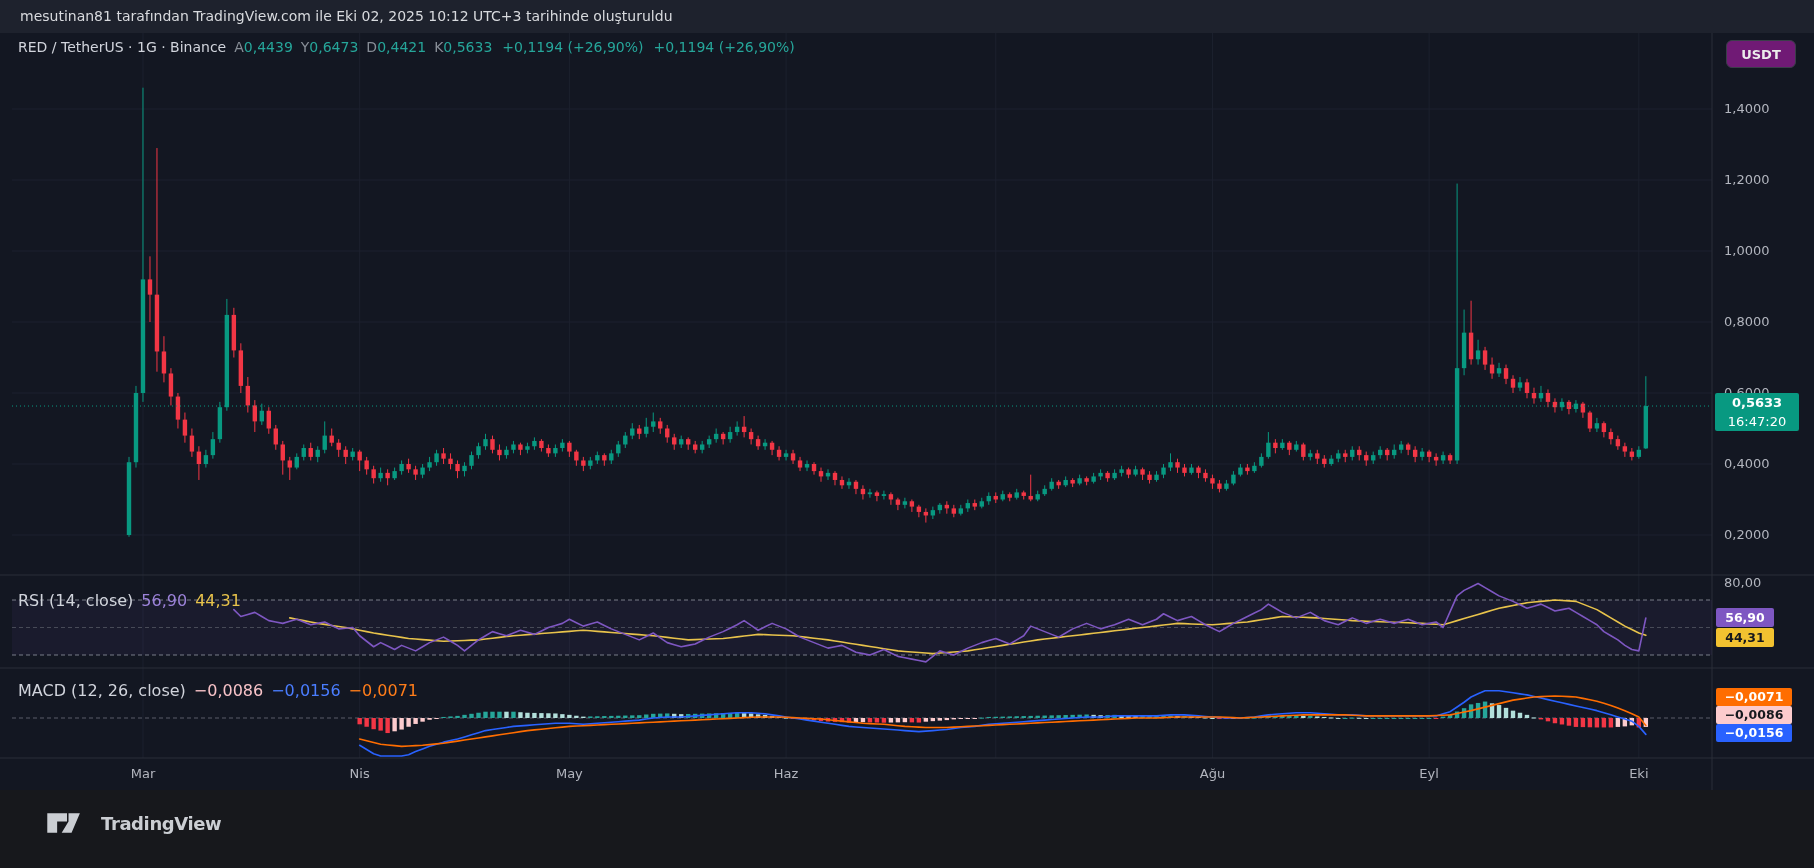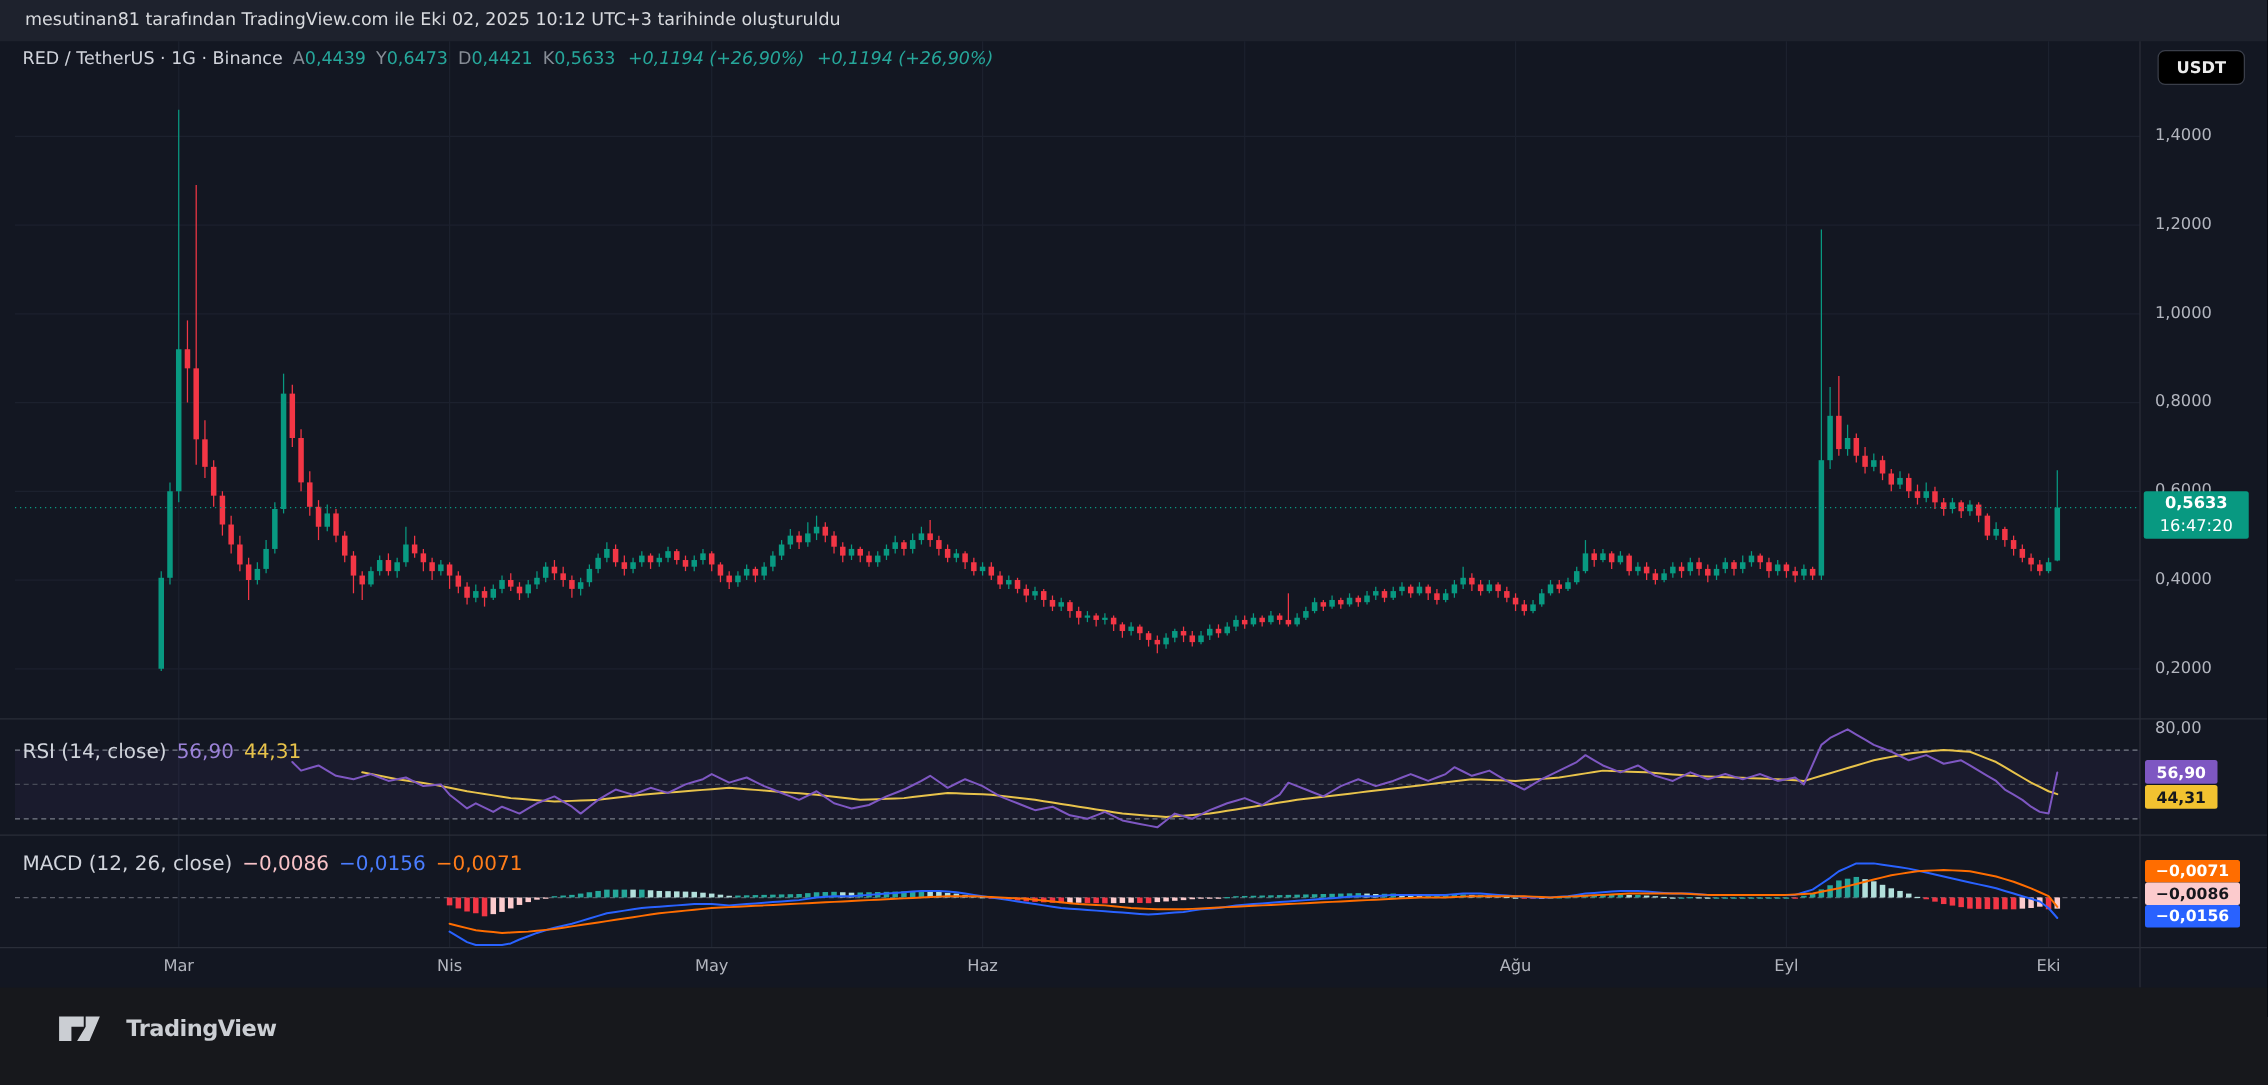--- a/index.html
+++ b/index.html
@@ -5,22 +5,22 @@
   html,body{margin:0;padding:0;background:#000;}
   .stage{position:relative;width:1814px;height:868px;background:#131722;overflow:hidden;
          font-family:"DejaVu Sans","Liberation Sans",sans-serif;}
   .attribution{position:absolute;left:0;top:0;width:1814px;height:33px;background:#1e222d;
                color:#d8dade;font-size:14px;line-height:33px;padding-left:20px;box-sizing:border-box;white-space:nowrap;}
   svg.chart-layer{position:absolute;left:0;top:0;}
   .legend-main{position:absolute;left:18px;top:39px;font-size:14px;white-space:nowrap;}
   .legend-main .sym{color:#d1d4dc;}
   .legend-main .pfx{color:#878d96;margin-left:8px;}
   .legend-main .val{color:#26a69a;}
-  .legend-main .chg{color:#26a69a;margin-left:10px;font-style:italic;}
-  .usdt-btn{position:absolute;left:1726px;top:40px;width:70px;height:28px;background:#000000;
+  .legend-main .chg{color:#26a69a;margin-left:10px;}
+  .usdt-btn{position:absolute;left:1726px;top:40px;width:70px;height:28px;background:#701a75;
             border:1px solid #3a3e49;border-radius:6px;color:#ececec;font-size:13px;font-weight:700;
             font-family:"DejaVu Sans",sans-serif;text-align:center;line-height:26px;cursor:pointer;}
   .ptick{position:absolute;left:1724px;color:#b2b5be;font-size:13px;height:14px;line-height:14px;white-space:nowrap;}
   .last-price{position:absolute;left:1715px;top:393px;width:84px;height:38px;background:#089981;border-radius:2px;
               color:#fff;font-size:13px;text-align:center;z-index:5;}
   .last-price .lp1{font-weight:700;line-height:20px;}
   .last-price .lp2{line-height:17px;font-weight:400;}
   .pane-legend{position:absolute;left:18px;font-size:16px;white-space:nowrap;z-index:4;}
   .pane-legend .ttl{color:#d1d4dc;margin-right:8px;}
   .rsi-v1{color:#9b82d8;margin-right:8px;}

